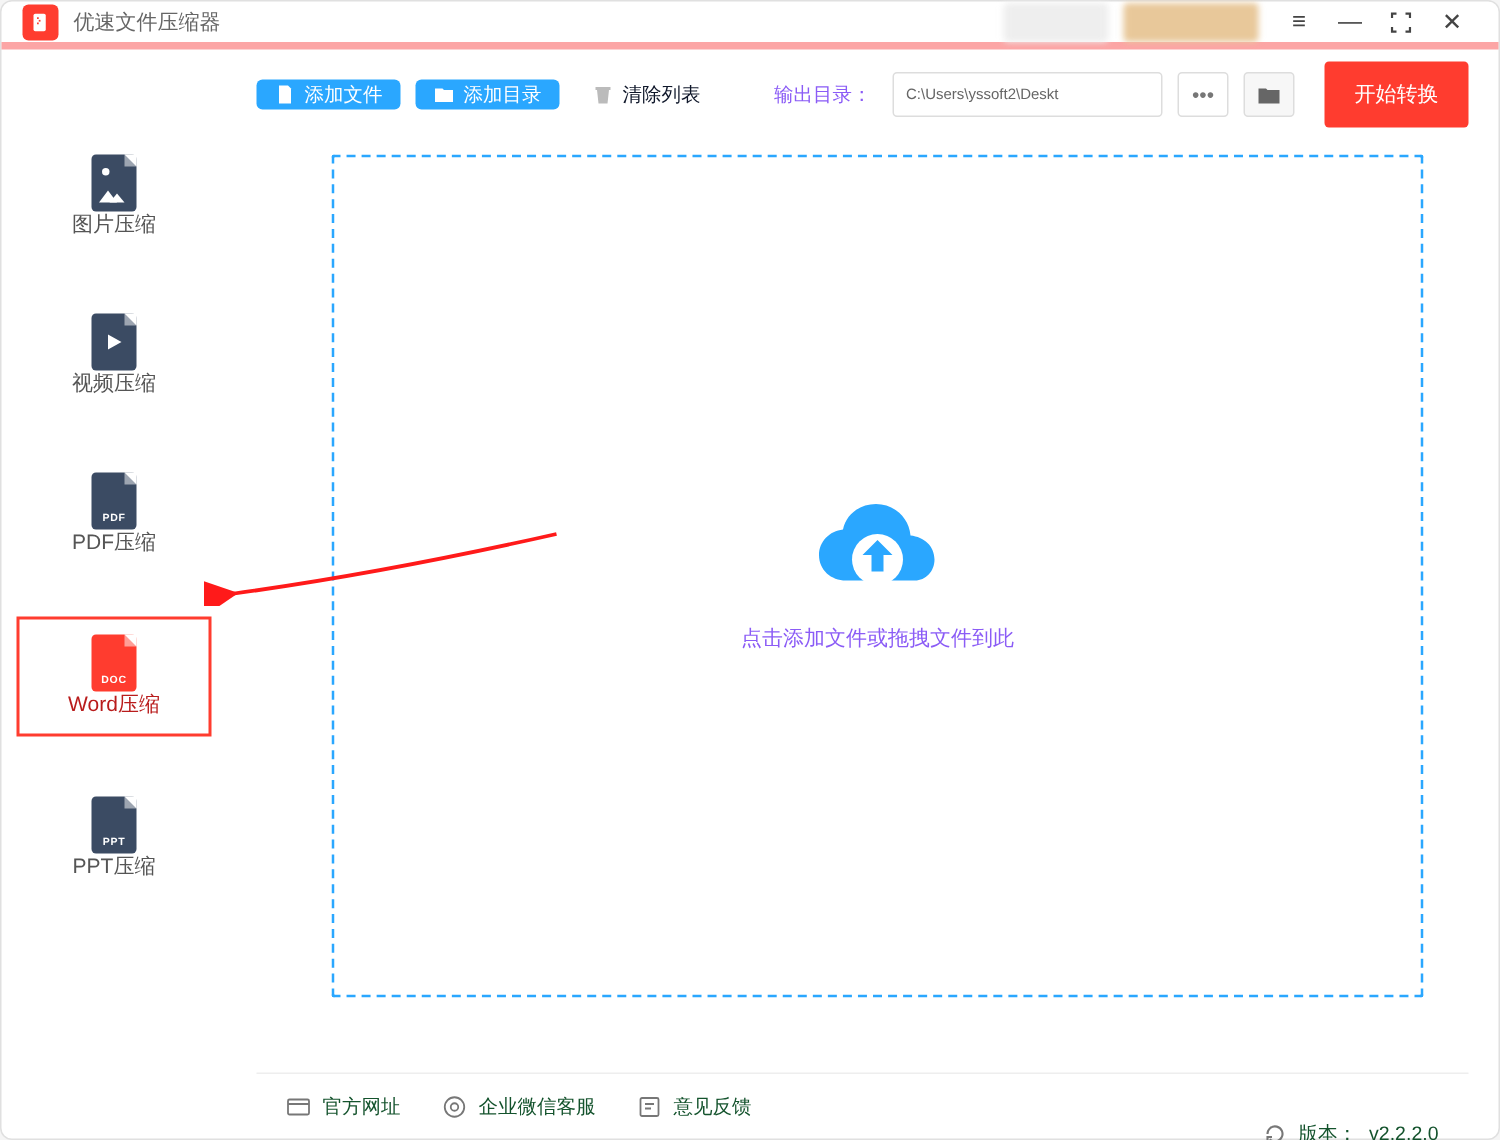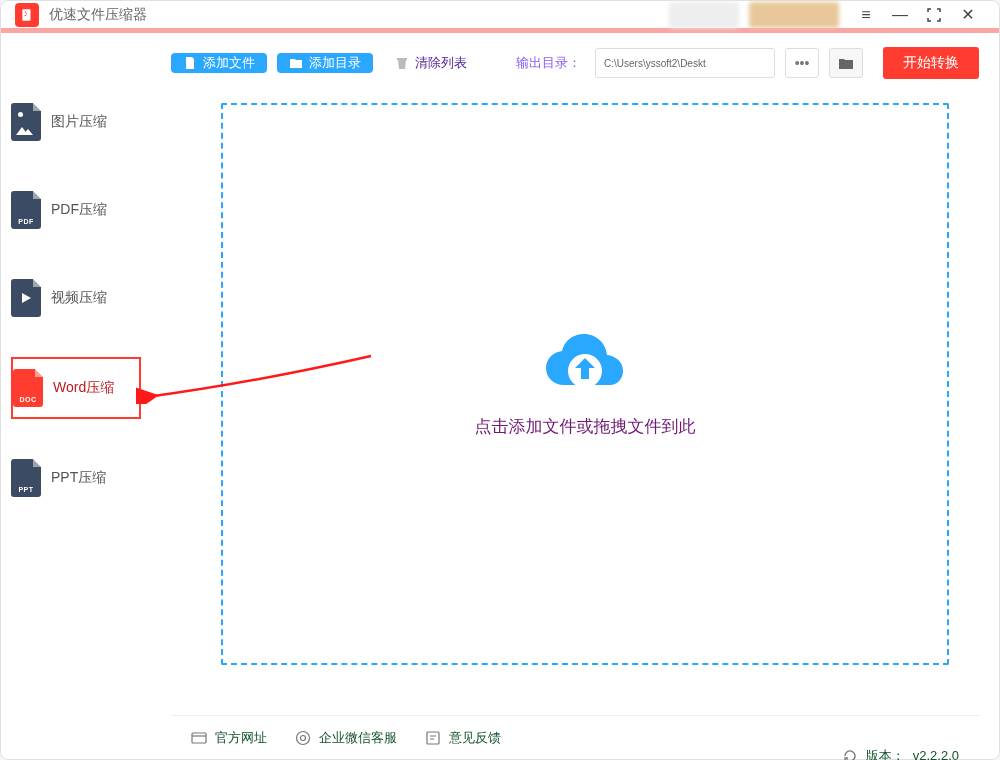--- a/index.html
+++ b/index.html
@@ -12,52 +12,52 @@
 .titlebar .app-icon svg { width: 14px; height: 14px; }
 .titlebar .title { color: #666; font-size: 14px; }
 .titlebar .spacer { flex: 1; }
 .blurbox { width: 70px; height: 26px; background: #eee; border-radius: 3px; filter: blur(2px); margin-right: 10px; }
 .blurbox.b2 { background: #e8c89a; width: 90px; }
 .winbtn { width: 34px; height: 34px; display: flex; align-items: center; justify-content: center; color: #444; cursor: pointer; font-size: 16px; }
 
 .body { flex: 1; display: flex; }
 
 .sidebar { width: 150px; display: flex; flex-direction: column; align-items: center; padding-top: 60px; gap: 30px; position: relative; }
-.sidebar-item { width: 130px; display: flex; flex-direction: row; align-items: center; gap: 10px; cursor: pointer; padding: 10px 0; }
+.sidebar-item { width: 130px; display: flex; flex-direction: column; align-items: center; cursor: pointer; padding: 10px 0; }
 .sidebar-item.active { border: 2px solid #ff3c2f; }
 .side-icon { width: 30px; height: 38px; border-radius: 3px 3px 3px 3px; position: relative; }
 .side-icon .fold { position: absolute; top:0; right:0; width:0; height:0; border-left: 8px solid rgba(255,255,255,0.5); border-top: 8px solid #fff; }
 .side-icon .tag { position: absolute; bottom: 4px; left: 0; right: 0; text-align: center; font-size: 7px; color: #fff; font-weight: bold; letter-spacing: 0.5px; }
 .side-icon .play { position: absolute; top: 14px; left: 11px; width: 0; height: 0; border-left: 9px solid #fff; border-top: 5px solid transparent; border-bottom: 5px solid transparent; }
 .side-icon .img-dot { position: absolute; top: 9px; left: 7px; width: 5px; height: 5px; background:#fff; border-radius:50%; }
 .side-icon .img-mnt { position: absolute; bottom: 6px; left: 5px; width: 0; height: 0; border-left: 6px solid transparent; border-right: 6px solid transparent; border-bottom: 8px solid #fff; }
 .side-icon .img-mnt2 { position: absolute; bottom: 6px; left: 12px; width: 0; height: 0; border-left: 5px solid transparent; border-right: 5px solid transparent; border-bottom: 6px solid #fff; }
 .sidebar-item .label { color: #555; font-size: 14px; text-align: center; }
 .sidebar-item.active .label { color: #b91c1c; }
 .sidebar-item.active .side-icon { background: #ff3c2f !important; }
 
 .arrow-annot { position: absolute; top: 334px; left: 136px; width: 240px; height: 70px; pointer-events: none; z-index: 10; }
 
 .main { flex: 1; display: flex; flex-direction: column; padding: 0 20px 0 20px; }
 
 .toolbar { height: 60px; display: flex; align-items: center; padding: 14px 0; gap: 10px; }
 .tb-btn { height: 20px; padding: 0 12px; display: flex; align-items: center; gap: 6px; border-radius: 4px; font-size: 13px; cursor: pointer; justify-content: flex-end; }
 .tb-btn.primary { background: #2aa7ff; color: #fff; }
-.tb-btn.ghost { color: #4c1d95; }
+.tb-btn.ghost { color: #0f172a; }
 .tb-btn .ico { width: 14px; height: 14px; display: inline-block; }
 .toolbar .spacer { flex: 1; }
 .out-label { color: #8b5cf6; font-size: 13px; margin-right: 4px; }
 .out-path { height: 30px; width: 180px; border: 1px solid #ddd; border-radius: 3px; padding: 0 8px; font-size: 10px; color: #666; background: #fff; }
 .more-btn, .folder-btn { height: 30px; width: 34px; border: 1px solid #ddd; border-radius: 3px; display:flex; align-items:center; justify-content:center; color:#777; cursor:pointer; font-size:14px; }
 .folder-btn { background:#f7f7f7; }
-.start-btn { height: 32px; padding: 12px 20px; background: #ff3c2f; color: #fff; border-radius: 3px; font-size: 14px; display:flex; align-items:center; cursor:pointer; margin-left: 10px; }
+.start-btn { height: 44px; padding: 12px 20px; background: #ff3c2f; color: #fff; border-radius: 3px; font-size: 14px; display:flex; align-items:center; cursor:pointer; margin-left: 10px; }
 
 .dropzone { flex: 1; margin: 10px 30px 50px 50px; border: 2px dashed #2aa7ff; border-radius: 2px; display:flex; flex-direction:column; align-items:center; justify-content:center; gap: 20px; cursor:pointer; }
 .cloud { width: 86px; height: 64px; position: relative; }
-.drop-text { color: #701a75; font-size: 17px; }
+.drop-text { color: #8b5cf6; font-size: 14px; }
 
 .footer { height: 44px; border-top: 1px solid #eee; display:flex; align-items:center; padding: 0 20px; gap: 28px; color:#14532d; font-size: 13px; }
 .footer .f-item { display:flex; align-items:center; gap:8px; cursor:pointer; }
 .footer .spacer { flex:1; }
 .footer .ver { display:flex; align-items:center; gap:8px;margin-top:36px; }
 .f-ico { width:16px; height:16px; display:inline-flex; align-items:center; justify-content:center; color:#777; }
 </style>
 </head>
 <body>
 
@@ -94,30 +94,30 @@
             <div class="fold"></div>
             <div class="img-dot"></div>
             <div class="img-mnt"></div>
             <div class="img-mnt2"></div>
           </div>
         <div class="label">图片压缩</div>
       </div>
       <div class="sidebar-item">
         <div class="side-icon" style="background:#3b4b63">
             <div class="fold"></div>
+            <div class="play"></div>
+          </div>
+        <div class="label">视频压缩</div>
+      </div>
+      <div class="sidebar-item">
+        <div class="side-icon" style="background:#3b4b63">
+            <div class="fold"></div>
             <div class="tag">PDF</div>
           </div>
         <div class="label">PDF压缩</div>
-      </div>
-      <div class="sidebar-item">
-        <div class="side-icon" style="background:#3b4b63">
-            <div class="fold"></div>
-            <div class="play"></div>
-          </div>
-        <div class="label">视频压缩</div>
       </div>
       <div class="sidebar-item active">
         <div class="side-icon" style="background:#ff3c2f">
             <div class="fold"></div>
             <div class="tag">DOC</div>
           </div>
         <div class="label">Word压缩</div>
       </div>
       <div class="sidebar-item">
         <div class="side-icon" style="background:#3b4b63">

